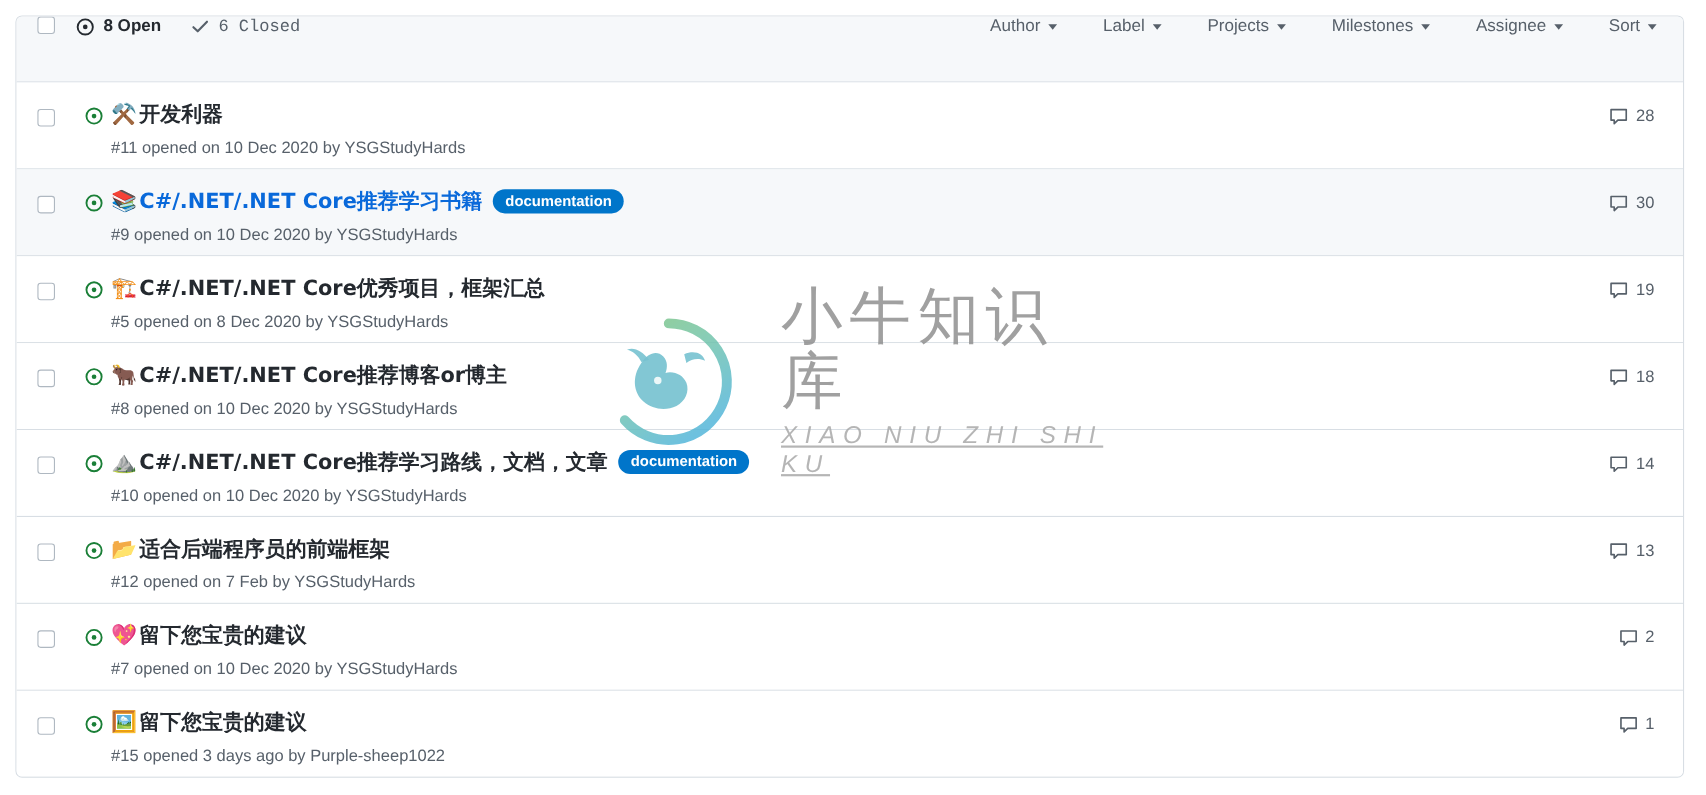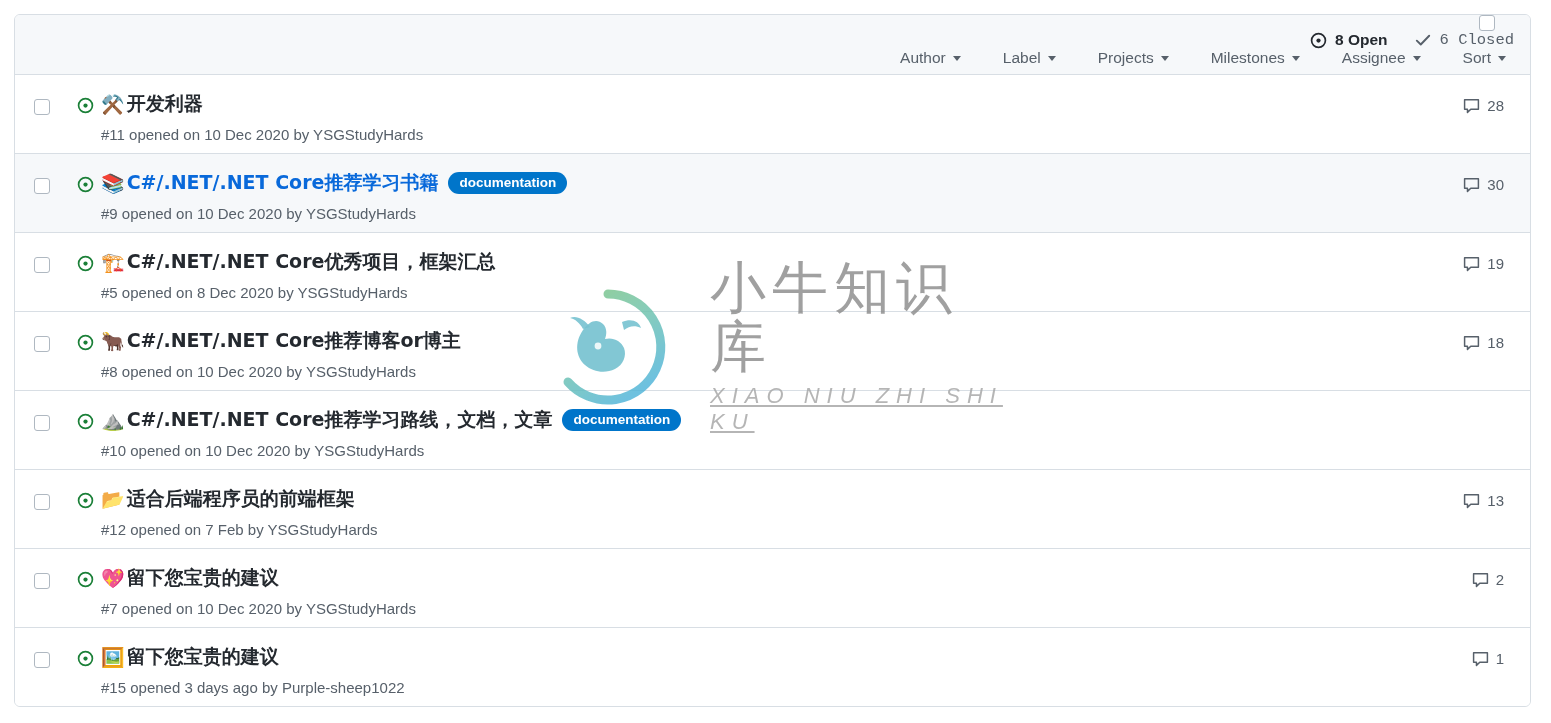--- a/index.html
+++ b/index.html
@@ -44,26 +44,25 @@
     width: 1517px;
     border: 1px solid #d8dee4;
     border-radius: 6px;
     background: #ffffff;
     overflow: hidden;
     z-index: 2;
   }
 
   
   .issues-header {
-    display: flex; align-items: flex-end;
+    display: flex; align-items: flex-start;
     height: 60px;
     background: #f6f8fa;
     border-bottom: 1px solid #d8dee4;
     padding: 0 16px 0 0;
-    flex-direction: column;
   }
   .hdr-check { width: 54px; display: flex; justify-content: center; align-items: center; }
   .chk {
     width: 16px; height: 16px;
     border: 1px solid #afb8c1;
     border-radius: 3px;
     background: #fff;
     cursor: pointer;
     display: block;
   }
@@ -359,20 +358,28 @@
             </span>
           </div>
           <div class="row-main">
             <div class="title-line">
               <span class="emoji">⛰️</span>
               <a class="issue-title" href="#">C#/.NET/.NET Core推荐学习路线，文档，文章</a>
               <span class="label-badge" style="background:#0075ca">documentation</span>
             </div>
             <div class="meta-line">#10 opened on 10 Dec 2020 by YSGStudyHards</div>
           </div>
+          <div class="row-comments">
+            <span class="ico">
+              <svg width="17" height="17" viewBox="0 0 16 16">
+                <path d="M1.5 2.5h13v9h-7.2l-3.1 3v-3H1.5z" fill="none" stroke="#57606a" stroke-width="1.4" stroke-linejoin="round"></path>
+              </svg>
+            </span>
+            <span>14</span>
+          </div>
         </div>
         <div class="issue-row">
           <div class="row-check">
             <span class="chk"></span>
           </div>
           <div class="row-state">
             <span class="ico">
               <svg width="17" height="17" viewBox="0 0 16 16">
                 <circle cx="8" cy="8" r="6.5" fill="none" stroke="#1a7f37" stroke-width="1.6"></circle>
                 <circle cx="8" cy="8" r="2" fill="#1a7f37"></circle>

